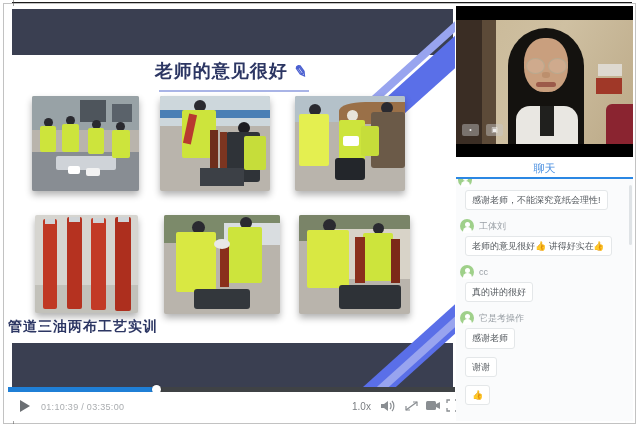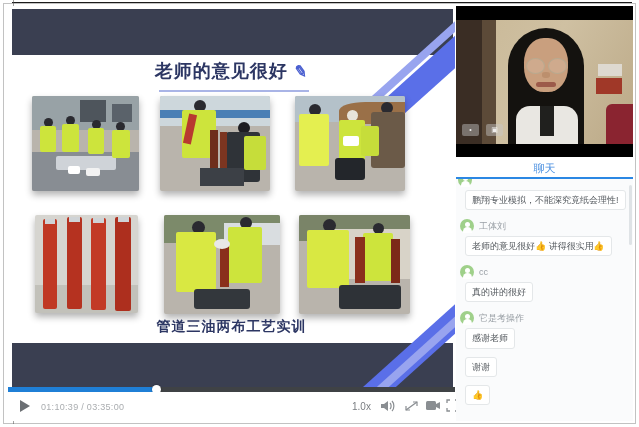--- a/index.html
+++ b/index.html
@@ -15,21 +15,21 @@
   .bar-bottom{position:absolute;left:4px;top:337px;width:441px;height:44px;background:#3a3f51;}
   .slide-title{position:absolute;left:0;top:53px;width:447px;text-align:center;font-size:18px;font-weight:bold;color:#2c3663;letter-spacing:1px;}
   .pencil{color:#4a5fd0;font-size:16px;display:inline-block;transform:rotate(10deg);}
   .title-underline{position:absolute;left:151px;top:84px;width:150px;height:2px;background:#a9b4e6;}
   .stripe{position:absolute;transform:rotate(-42deg);}
   .st1{left:352px;top:52px;width:150px;height:24px;background:#5a6fe8;}
   .st2{left:346px;top:40px;width:150px;height:8px;background:#98a4ef;}
   .sb1{left:332px;top:338px;width:150px;height:22px;background:#5a6fe8;}
   .sb2{left:318px;top:352px;width:150px;height:8px;background:#98a4ef;}
   .sb3{left:352px;top:330px;width:150px;height:8px;background:#98a4ef;}
-  .caption{position:absolute;left:0;top:312px;width:447px;text-align:center;font-size:14px;font-weight:bold;color:#2c3663;letter-spacing:1px;}
+  .caption{position:absolute;left:0;top:312px;width:447px;text-align:left;font-size:14px;font-weight:bold;color:#2c3663;letter-spacing:1px;}
 
   .photo{position:absolute;border-radius:2px;box-shadow:0 4px 7px rgba(0,0,0,.3);overflow:hidden;background:#b9b4ac;}
   .photo>div{position:absolute;}
   .vest{background:#cde43c;border-radius:2px;}
   .head{background:#2a2a30;border-radius:50%;}
   .rpipe{background:#bb3322;border-radius:2px;}
 
   
   .progress-track{position:absolute;left:8px;top:387px;width:447px;height:5px;background:#3f4245;}
   .progress-fill{position:absolute;left:0;top:0;height:5px;background:#1f7fd6;}
@@ -230,29 +230,29 @@
 <div class="chat-header">
   <div class="chat-header-label">聊天</div>
 </div>
 
 <div class="chat-body">
   <div class="chat-scrollbar"></div>
 
   <div class="msg" style="margin-top:2px;">
     <div class="avatar partial-avatar"></div>
     <div style="height:8px;"></div>
-    <span class="bubble">鹏翔专业模拟，不能深究竟纸会理性!</span>
+    <span class="bubble">感谢老师，不能深究竟纸会理性!</span>
   </div>
 
   <div class="msg">
     <div class="msg-head">
         <span class="avatar"></span>
         <span class="msg-name">工体刘</span>
       </div>
-    <span class="bubble">老师的意见很好👍 讲得很实用👍</span>
+    <span class="bubble">老师的意见很好👍 讲得好实在👍</span>
   </div>
 
   <div class="msg">
     <div class="msg-head">
         <span class="avatar"></span>
         <span class="msg-name">cc</span>
       </div>
     <span class="bubble">真的讲的很好</span>
   </div>
 

